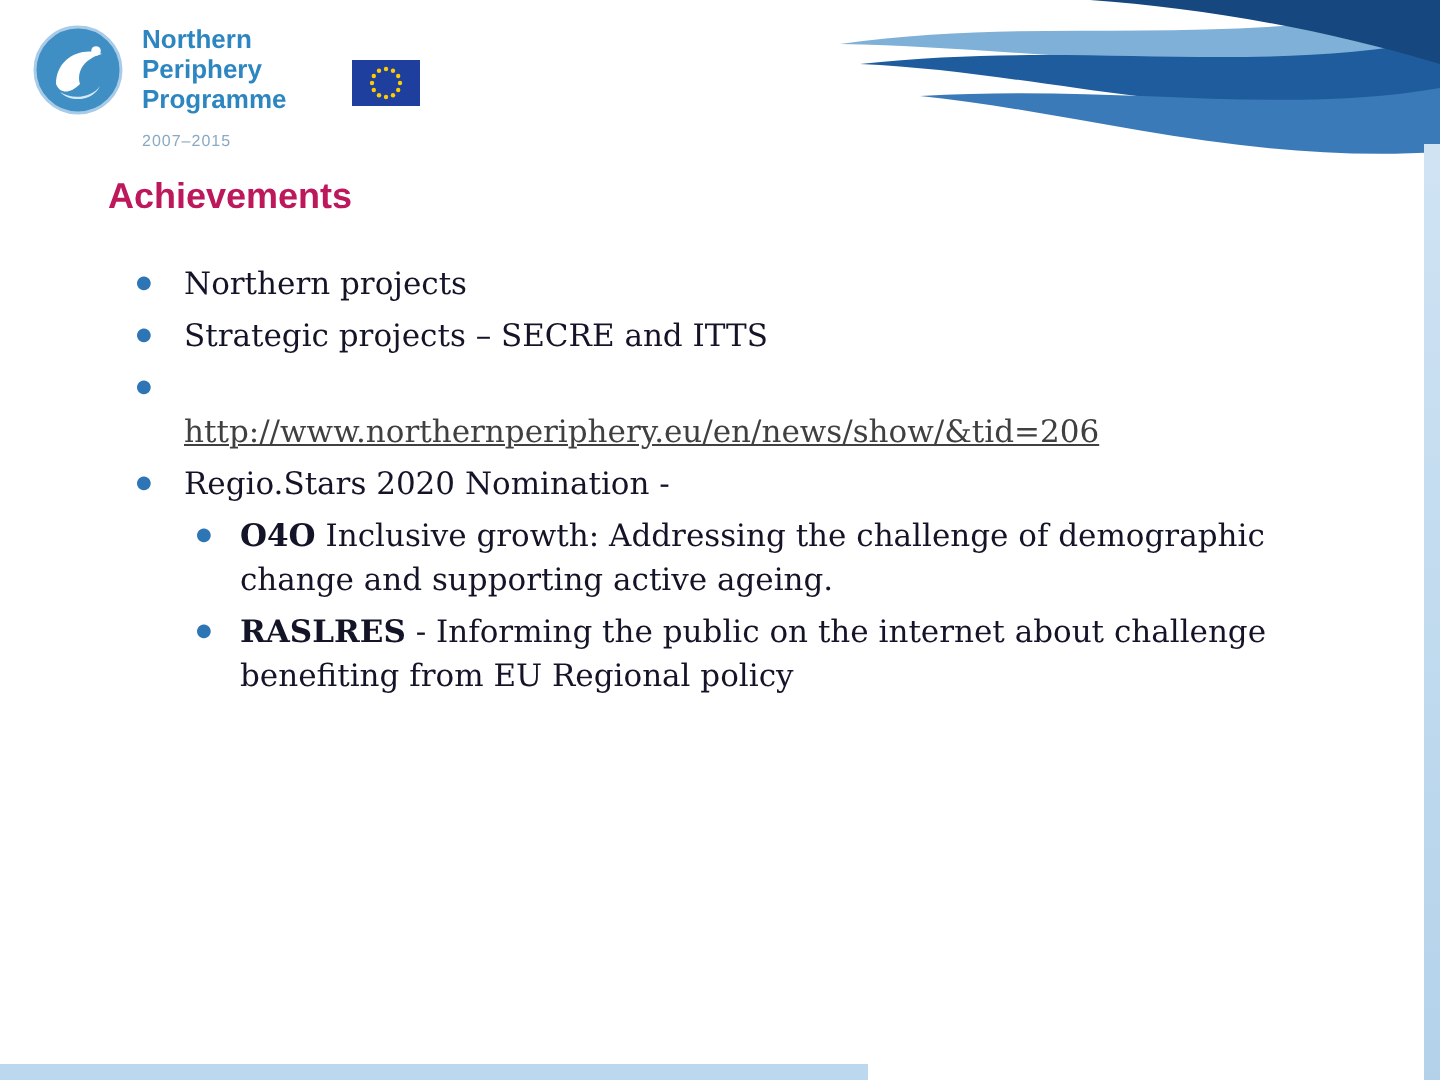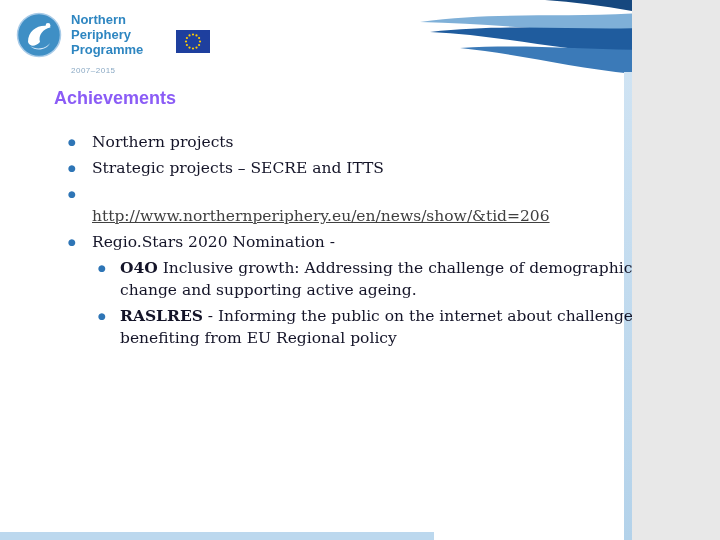--- a/index.html
+++ b/index.html
@@ -1,17 +1,17 @@
 <!DOCTYPE html>
 <html><head>
 <meta charset="utf-8">
 <style>
   html,body { margin:0; padding:0; background:#e8e8e8; }
   .slide {
-    position:relative; width:632px; height:540px; background:#ffffff;
+    position:relative; width:720px; height:540px; background:#ffffff;
     overflow:hidden; font-family:"DejaVu Serif", serif;text-decoration:underline;
   }
 
   
   .wave-wrap { position:absolute; top:0; left:0; width:720px; height:80px; }
 
   
   .logo { position:absolute; top:12px; left:16px; display:flex; gap:9px; align-items:flex-start; }
   .logo-text { font-family:"Liberation Sans", sans-serif; color:#2e86c1; font-weight:bold; font-size:13px; line-height:15px; }
   .logo-years { font-family:"Liberation Sans", sans-serif; font-weight:normal; font-size:8px; color:#8aa9c4; margin-top:6px; letter-spacing:0.5px; }
@@ -20,21 +20,21 @@
   .eu-flag { position:absolute; top:30px; left:176px; }
 
   
   .right-strip { position:absolute; top:72px; right:0; width:8px; height:468px; background:linear-gradient(180deg,#cfe3f3,#b3d2ea); }
   .bottom-strip { position:absolute; left:0; bottom:0; width:434px; height:8px; background:#bcd8ee; }
 
   
   .title {
     position:absolute; top:88px; left:54px;
     font-family:"Liberation Sans", sans-serif; font-size:18px; font-weight:bold;
-    color:#8b5cf6; margin:0;
+    color:#be185d; margin:0;
   }
 
   
   .content { position:absolute; top:131px; left:68px; width:585px; font-size:15.5px; color:#141428; }
   .row { display:flex; margin-bottom:4px; line-height:22px; }
   .row.l2 { margin-left:30px; }
   .blt { flex:0 0 24px; color:#2e75b6; font-size:9px; line-height:22px; }
   .row.l2 .blt { flex:0 0 22px; }
   .txt { flex:1; }
   .lead { font-weight:bold; }

